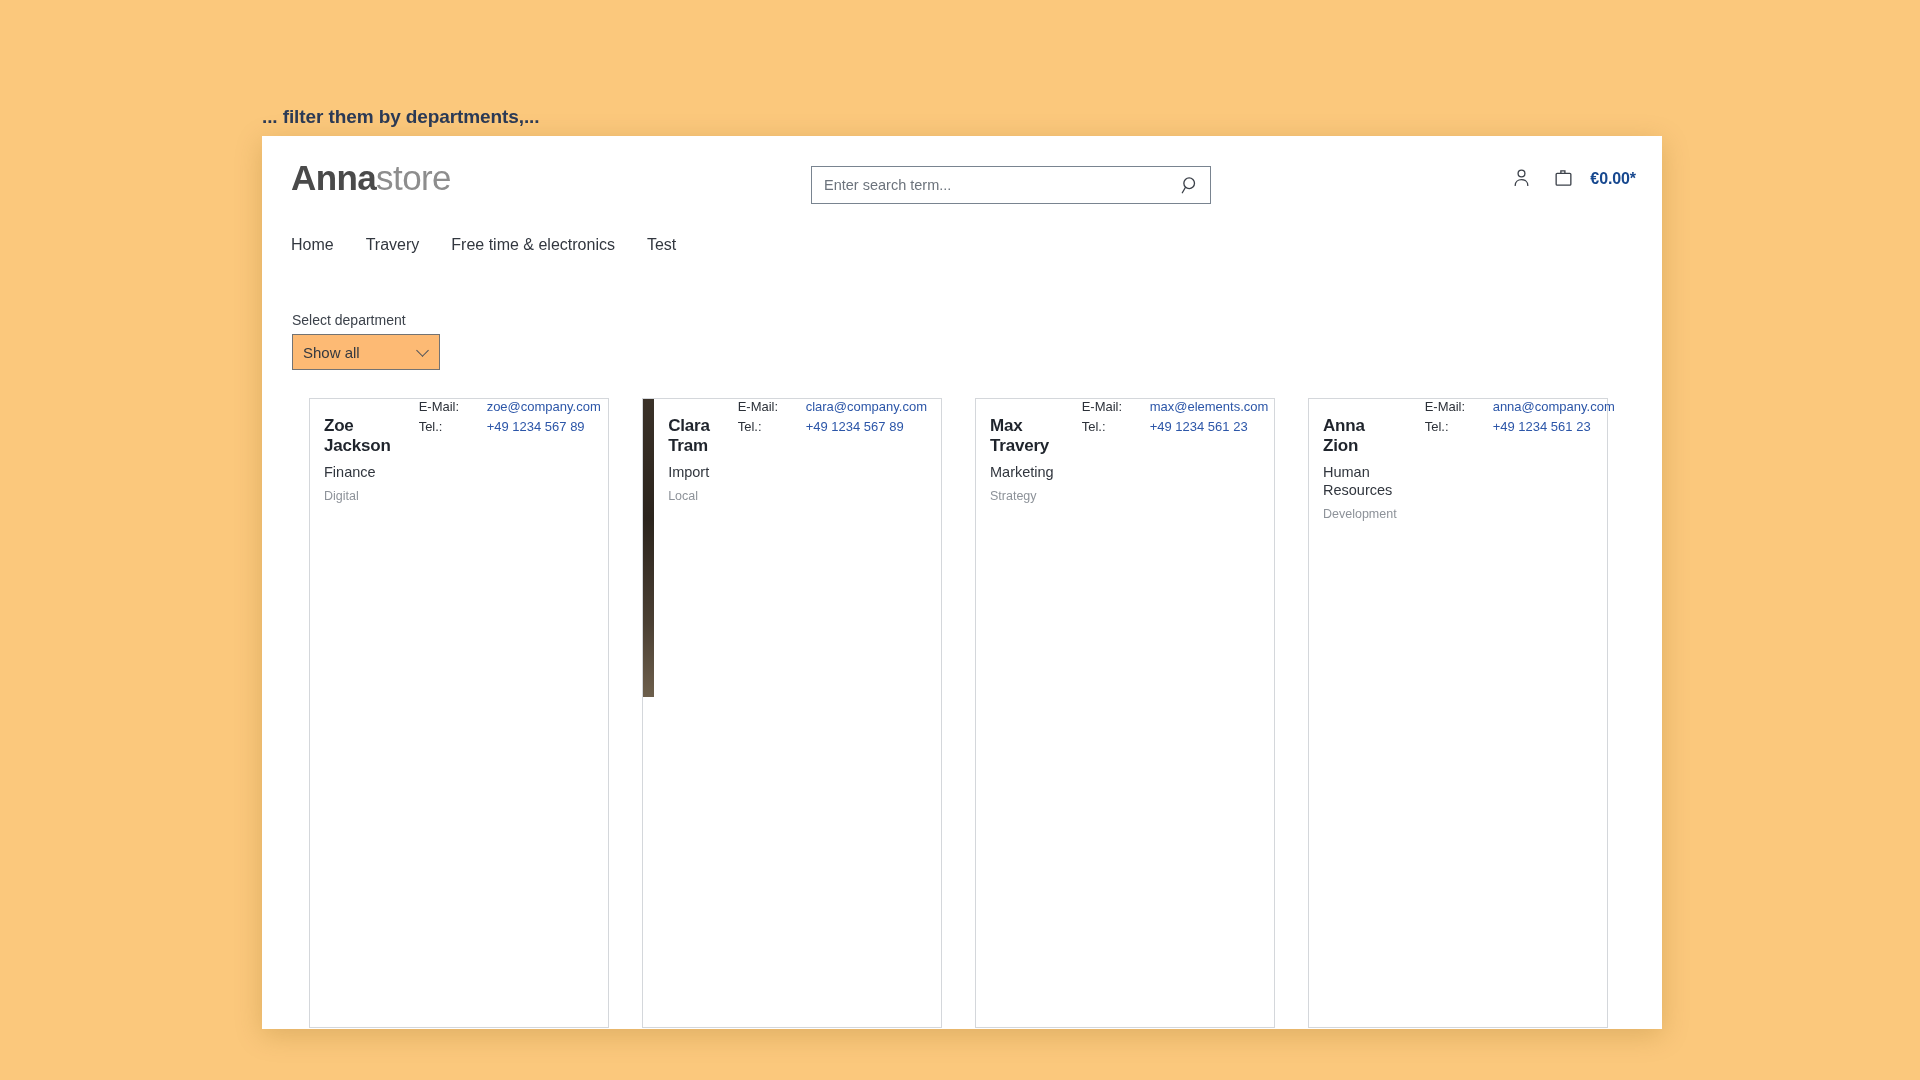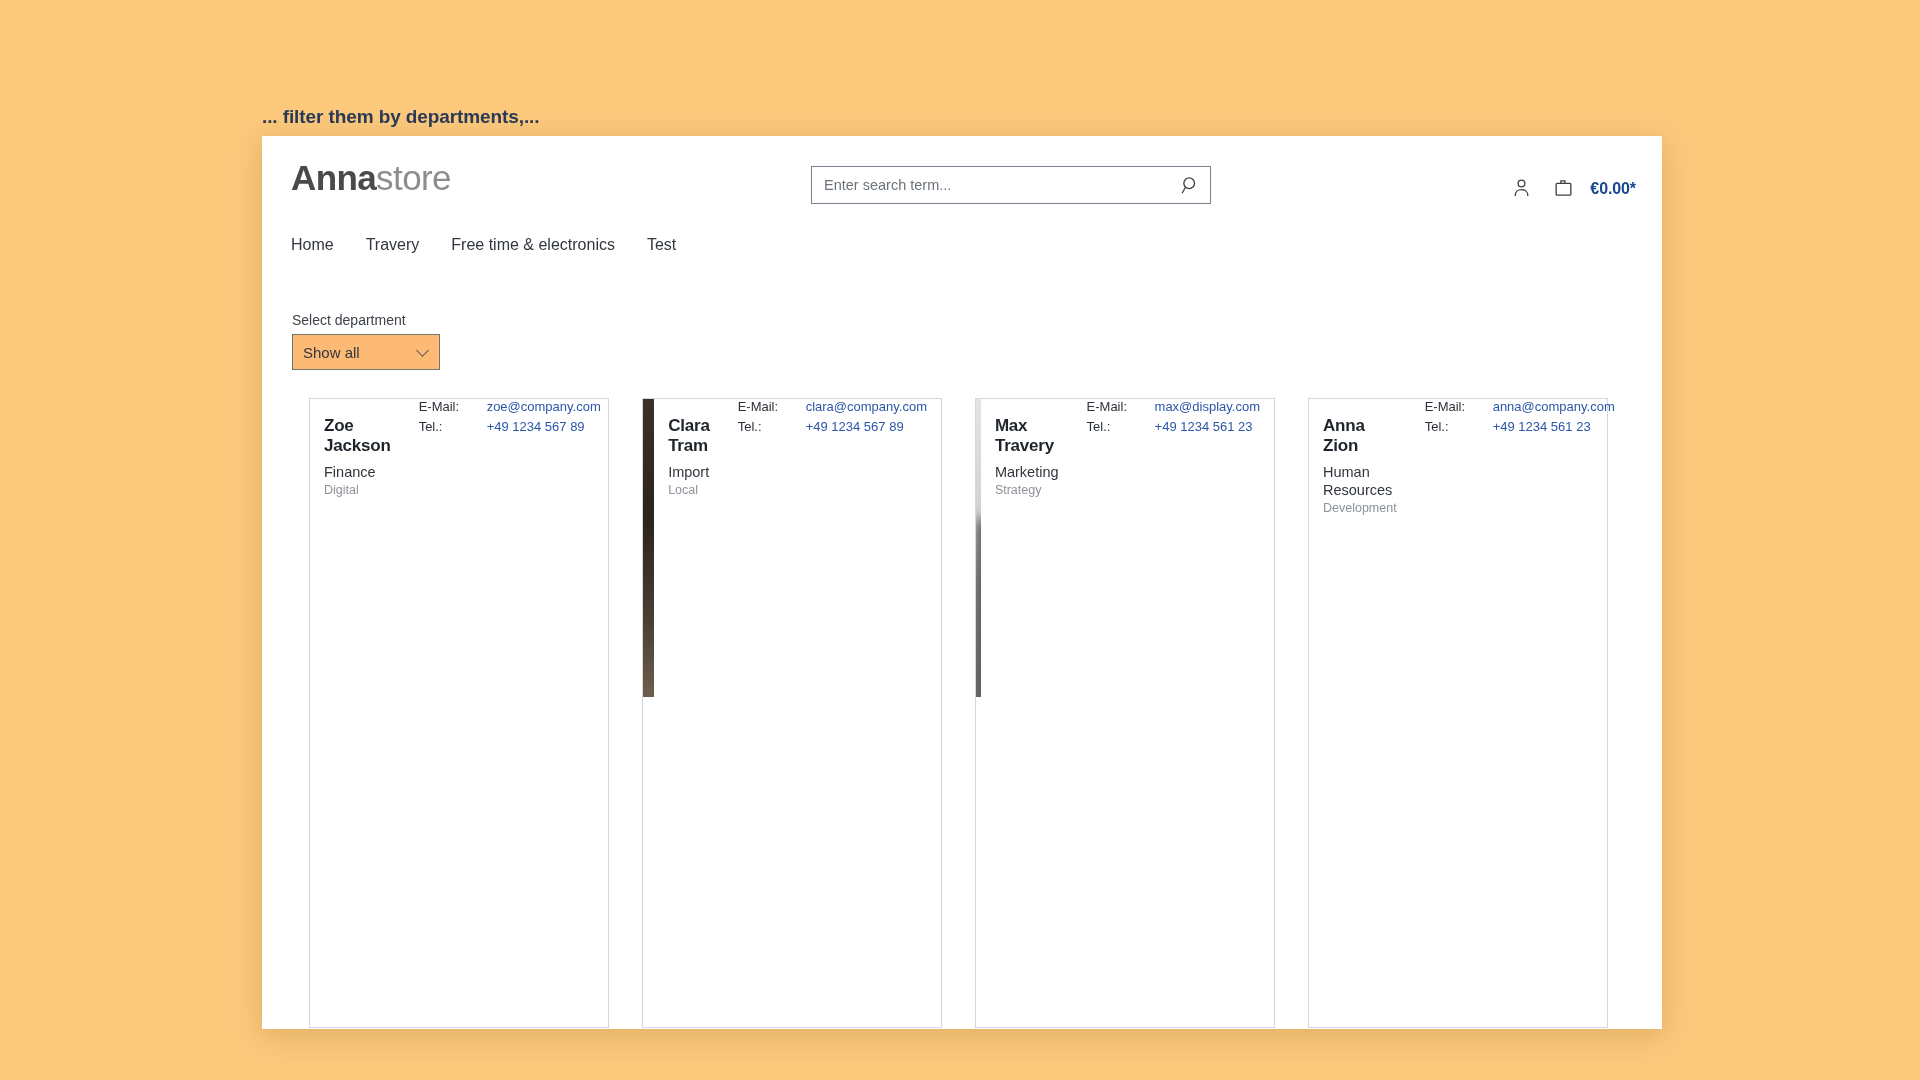--- a/index.html
+++ b/index.html
@@ -60,21 +60,21 @@
   .search-input::placeholder { color: #6c737c; }
   .search-btn {
     width: 40px; height: 100%;
     display: flex; align-items: center; justify-content: center;
     background: transparent; border: 0; cursor: pointer;
   }
   .search-btn svg { display: block; }
 
   .header-actions {
     position: absolute; right: 26px; top: 28px;
-    display: flex; align-items: center; gap: 12px; margin-top: 10px;
+    display: flex; align-items: center; gap: 12px;
   }
   .icon-btn {
     width: 30px; height: 30px; display:flex; align-items:center; justify-content:center;
     background: transparent; border: 0; cursor: pointer; color: #3b4049;
   }
   .cart-total {
     font-size: 16px; font-weight: bold; color: #17488f;
     letter-spacing: -0.1px;
   }
 
@@ -121,21 +121,21 @@
   .emp-photo {
     width: 100%; height: 298px;
     position: relative; overflow: hidden;
   }
   .emp-body { padding: 17px 14px 0 14px; flex: 1; }
   .emp-name {
     font-size: 17px; font-weight: bold; color: #1f242c;
     letter-spacing: -0.2px; margin-bottom: 7px;
   }
   .emp-dept { font-size: 14.5px; color: #31363e; line-height: 1.25; }
-  .emp-sub { font-size: 12.5px; color: #8d9299; margin-top: 2px; }
+  .emp-sub { font-size: 12.5px; color: #8d9299; margin-top: 8px; }
 
   .emp-contact {
     padding: 0 14px 16px 14px;
     font-size: 13px;
   }
   .contact-row { display: flex; margin-bottom: 5px; }
   .contact-key { width: 68px; color: #2c3139; }
   .contact-val { color: #2c56a8; text-decoration: none; }
 
   
@@ -330,21 +330,21 @@
           </div>
         </div>
         <div class="emp-body">
           <div class="emp-name">Max Travery</div>
           <div class="emp-dept">Marketing</div>
           <div class="emp-sub">Strategy</div>
         </div>
         <div class="emp-contact">
           <div class="contact-row">
             <span class="contact-key">E-Mail:</span>
-            <a class="contact-val" href="#">max@display.com</a>
+            <a class="contact-val" href="#">max@elements.com</a>
           </div>
           <div class="contact-row">
             <span class="contact-key">Tel.:</span>
             <a class="contact-val" href="#">+49 1234 561 23</a>
           </div>
         </div>
       </div>
 
       <div class="emp-card">
         <div class="emp-photo">

